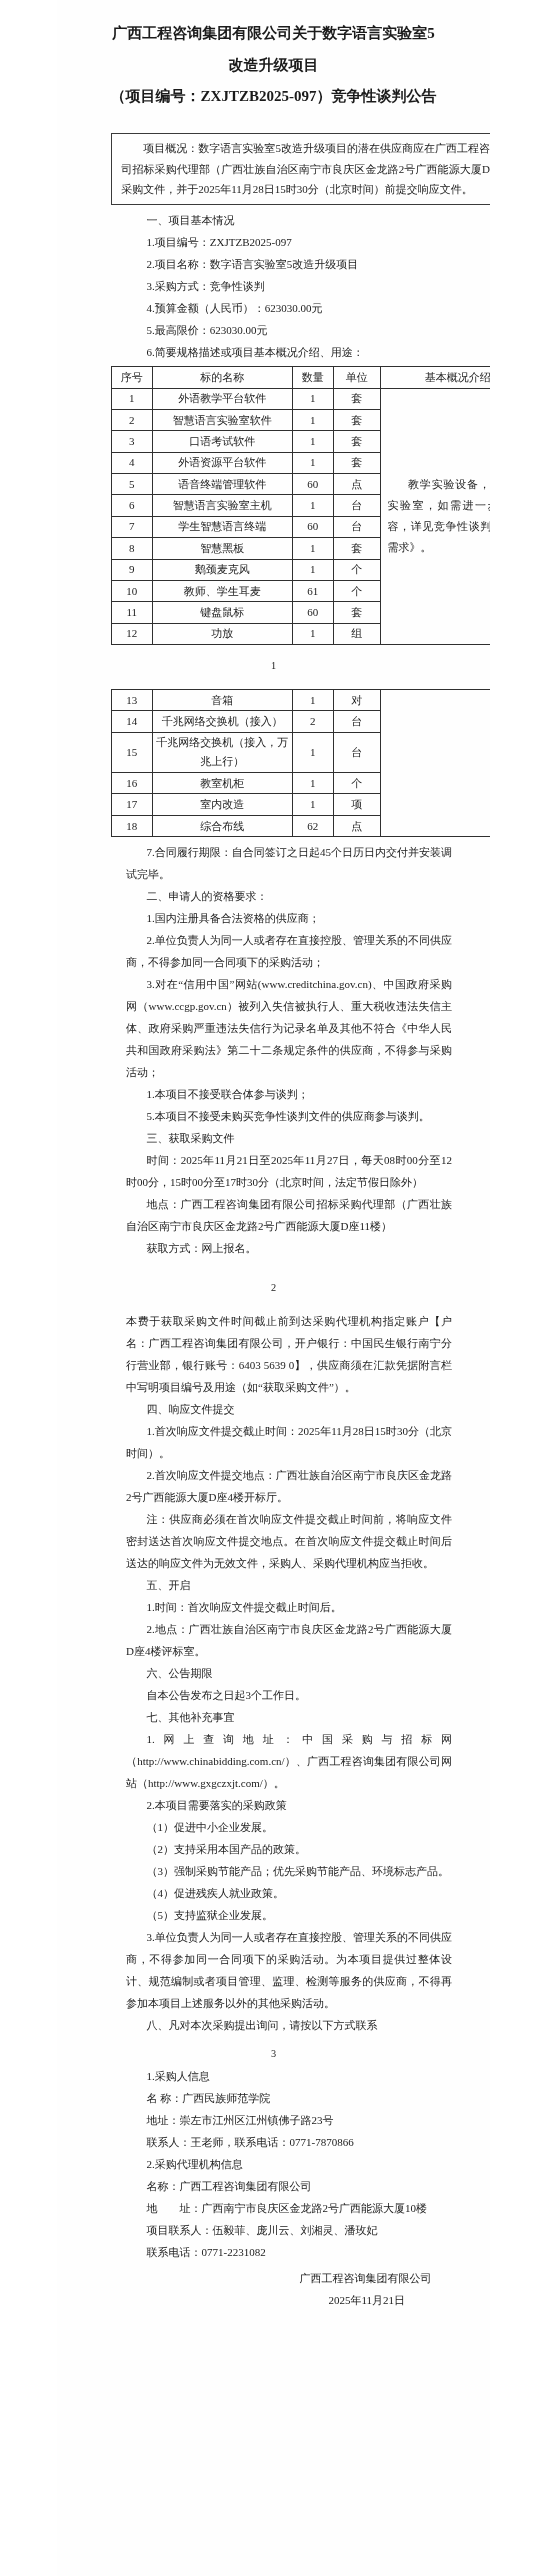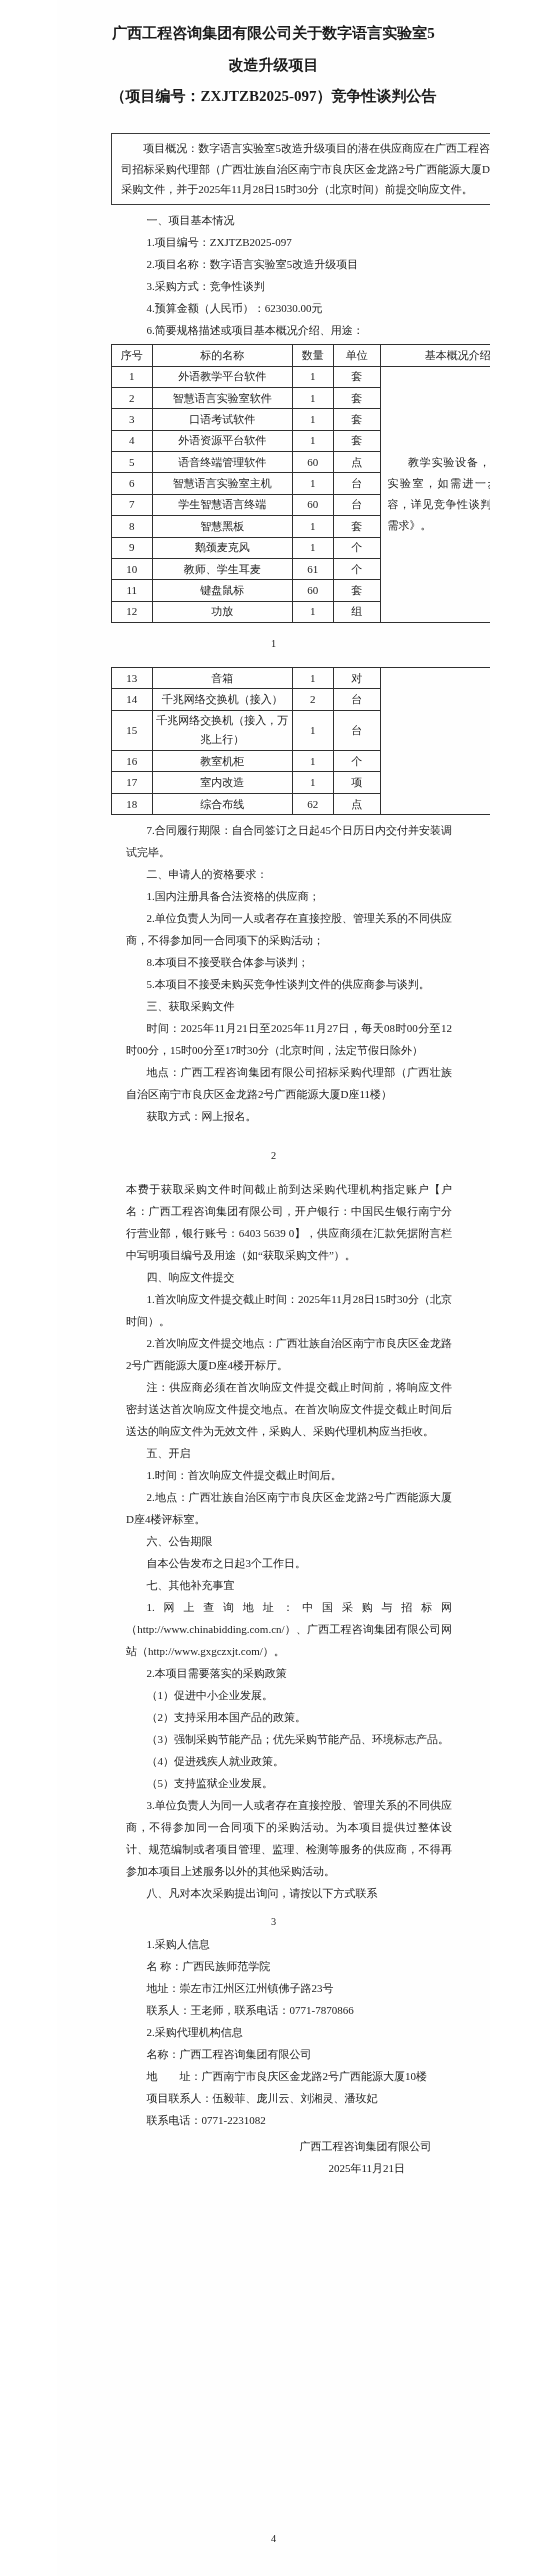--- a/index.html
+++ b/index.html
@@ -63,20 +63,21 @@
 
   <div class="overview-box">
     <div>项目概况：数字语言实验室5改造升级项目的潜在供应商应在广西工程咨询集团有限公司招标采购代理部（广西壮族自治区南宁市良庆区金龙路2号广西能源大厦D座11楼）获取采购文件，并于2025年11月28日15时30分（北京时间）前提交响应文件。</div>
   </div>
 
   <p class="h mt6">一、项目基本情况</p>
   <p class="para">1.项目编号：ZXJTZB2025-097</p>
   <p class="para">2.项目名称：数字语言实验室5改造升级项目</p>
   <p class="para">3.采购方式：竞争性谈判</p>
   <p class="para">4.预算金额（人民币）：623030.00元</p>
+  <p class="para">5.最高限价：623030.00元</p>
   <p class="para">6.简要规格描述或项目基本概况介绍、用途：</p>
 
   <table class="tbl">
     <colgroup>
         <col style="width:41px">
         <col style="width:140px">
         <col style="width:41px">
         <col style="width:47px">
         <col style="width:188px">
       </colgroup>
@@ -215,21 +216,22 @@
           <td>点</td>
         </tr>
   </tbody>
     </table>
 
   <p class="para mt6">7.合同履行期限：自合同签订之日起45个日历日内交付并安装调试完毕。</p>
 
   <p class="h">二、申请人的资格要求：</p>
   <p class="para">1.国内注册具备合法资格的供应商；</p>
   <p class="para">2.单位负责人为同一人或者存在直接控股、管理关系的不同供应商，不得参加同一合同项下的采购活动；</p>
-  <p class="para">8.本项目不接受联合体参与谈判；</p>
+  <p class="para">3.对在“信用中国”网站(www.creditchina.gov.cn)、中国政府采购网（www.ccgp.gov.cn）被列入失信被执行人、重大税收违法失信主体、政府采购严重违法失信行为记录名单及其他不符合《中华人民共和国政府采购法》第二十二条规定条件的供应商，不得参与采购活动；</p>
+  <p class="para">1.本项目不接受联合体参与谈判；</p>
   <p class="para">5.本项目不接受未购买竞争性谈判文件的供应商参与谈判。</p>
 
   <p class="h">三、获取采购文件</p>
   <p class="para">时间：2025年11月21日至2025年11月27日，每天08时00分至12时00分，15时00分至17时30分（北京时间，法定节假日除外）</p>
   <p class="para">地点：广西工程咨询集团有限公司招标采购代理部（广西壮族自治区南宁市良庆区金龙路2号广西能源大厦D座11楼）</p>
   <p class="para">获取方式：网上报名。</p>
 
   <div class="pagenum pn2">2</div>
 
   <p class="para noindent mt16">本费于获取采购文件时间截止前到达采购代理机构指定账户【户名：广西工程咨询集团有限公司，开户银行：中国民生银行南宁分行营业部，银行账号：6403 5639 0】，供应商须在汇款凭据附言栏中写明项目编号及用途（如“获取采购文件”）。</p>

